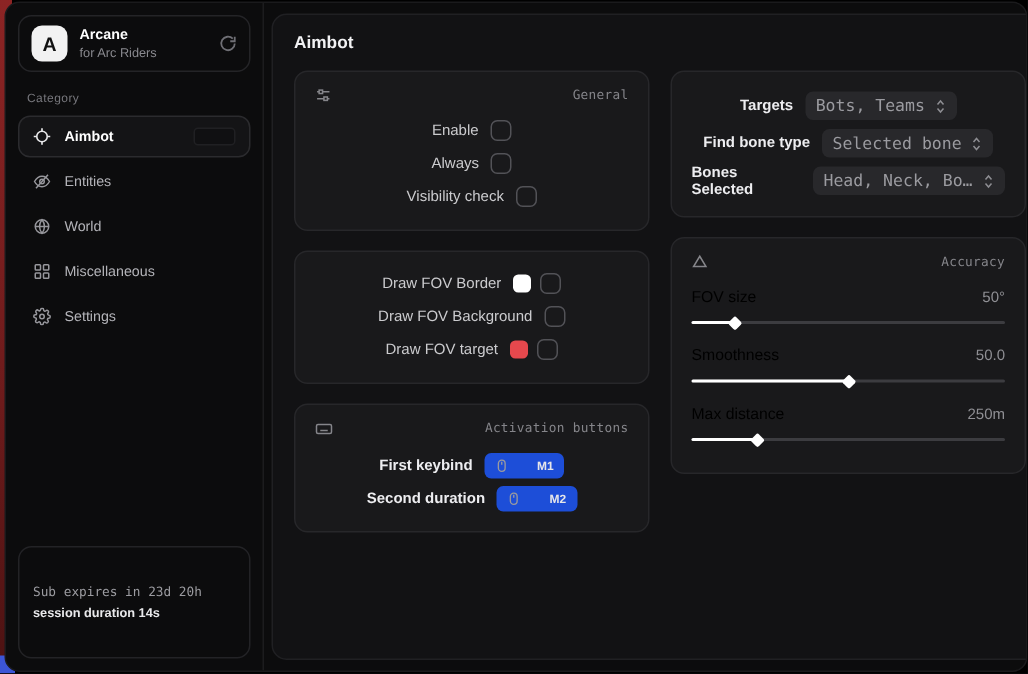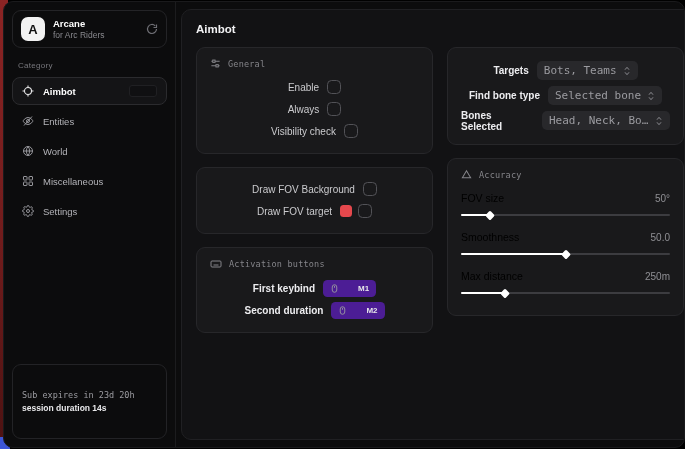--- a/index.html
+++ b/index.html
@@ -38,39 +38,39 @@
   .status-line2 { font-size:8.5px; font-weight:bold; color:#e9e9eb; }
 
   
   .main-wrap { flex:1; position:relative; padding:7px 6px 7px 5px; }
   .main { width:100%; height:100%; background:#121214; border:1px solid #202023; border-radius:10px; padding:13px 14px; position:relative; }
   .page-title { font-size:11.5px; font-weight:bold; color:#f2f2f4; margin-bottom:12px; }
   .cols { display:flex; gap:14px; align-items:flex-start; }
   .col { display:flex; flex-direction:column; gap:13px; width:237px; }
 
   .card { background:#19191b; border:1px solid #27272a; border-radius:9px; padding:10px 13px 11px; }
-  .card-head { display:flex; align-items:center; gap:7px; color:#85858a; margin-bottom:7px; }
+  .card-head { display:flex; align-items:center; gap:7px; color:#85858a; margin-bottom:7px;justify-content:space-between; }
   .card-head .ch-title { font-family:"DejaVu Sans Mono", monospace; font-size:8.5px; letter-spacing:.2px; }
   .card-head svg { flex:0 0 auto; }
 
   .row { min-height:22px; display:flex; align-items:center; justify-content:center; gap:8px; }
   .row .r-label { font-size:10px; color:#cbcbce; }
   .row .r-label.strong { font-weight:bold; color:#ededf0; }
   .r-right { display:flex; align-items:center; gap:6px; }
 
   .checkbox { width:14px; height:14px; border:1.6px solid #525257; border-radius:4.5px; background:transparent; }
   .swatch { width:12px; height:12px; border-radius:3.5px; }
 
   .select { height:19px; background:#28282b; border-radius:5px; padding:0 7px; display:flex; align-items:center; gap:6px;
             max-width:150px; }
   .select .sel-text { font-family:"DejaVu Sans Mono", monospace; font-size:11px; color:#9b9ba0; white-space:nowrap;
                       overflow:hidden; text-overflow:ellipsis; }
   .select .updown { color:#8d8d92; display:flex; }
 
-  .keybind { height:17px; background:#4c1d95; border-radius:4.5px; padding:0 7px; display:flex; align-items:center; gap:19px; }
+  .keybind { height:17px; background:#1d4ed8; border-radius:4.5px; padding:0 7px; display:flex; align-items:center; gap:19px; }
   .keybind .kb-text { font-size:8px; font-weight:bold; color:#e6e6e9; }
   .keybind svg { color:#9a9a9f; }
 
   .srow { padding:2px 0 6px; }
   .srow-top { display:flex; justify-content:space-between; align-items:center; height:18px; }
   .srow-top .r-label { font-size:10.5px;text-align:right; }
   .srow-top .r-value { font-size:10px; color:#8f8f94; }
   .slider { position:relative; height:10px; margin-top:3px; }
   .slider .track { position:absolute; left:0; right:0; top:4px; height:2px; background:#3c3c40; border-radius:1px; }
   .slider .fill { position:absolute; left:0; top:4px; height:2px; background:#fff; border-radius:1px; }
@@ -192,20 +192,27 @@
                 <span class="checkbox"></span>
               </div>
               <div class="row">
                 <span class="r-label">Visibility check</span>
                 <span class="checkbox"></span>
               </div>
             </div>
 
             <div class="card">
               <div class="row">
+                <span class="r-label">Draw FOV Border</span>
+                <span class="r-right">
+                  <span class="swatch" style="background: rgb(255, 255, 255);"></span>
+                  <span class="checkbox"></span>
+                </span>
+              </div>
+              <div class="row">
                 <span class="r-label">Draw FOV Background</span>
                 <span class="checkbox"></span>
               </div>
               <div class="row">
                 <span class="r-label">Draw FOV target</span>
                 <span class="r-right">
                   <span class="swatch" style="background: rgb(229, 72, 77);"></span>
                   <span class="checkbox"></span>
                 </span>
               </div>

